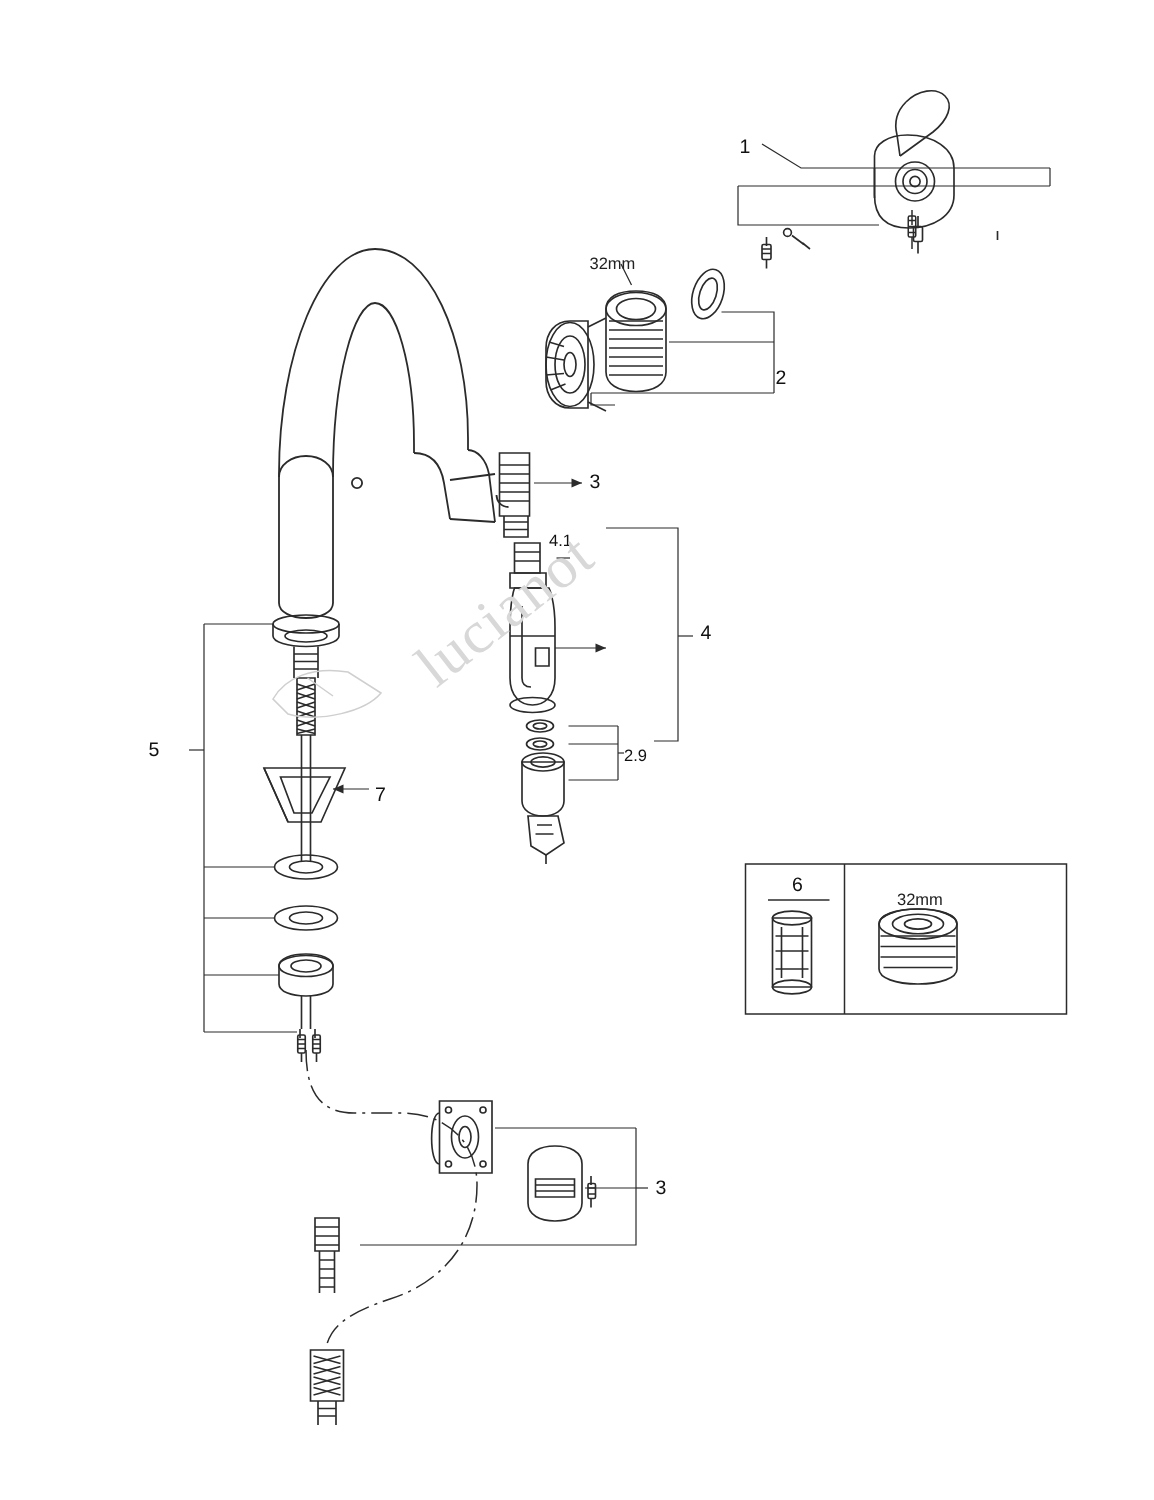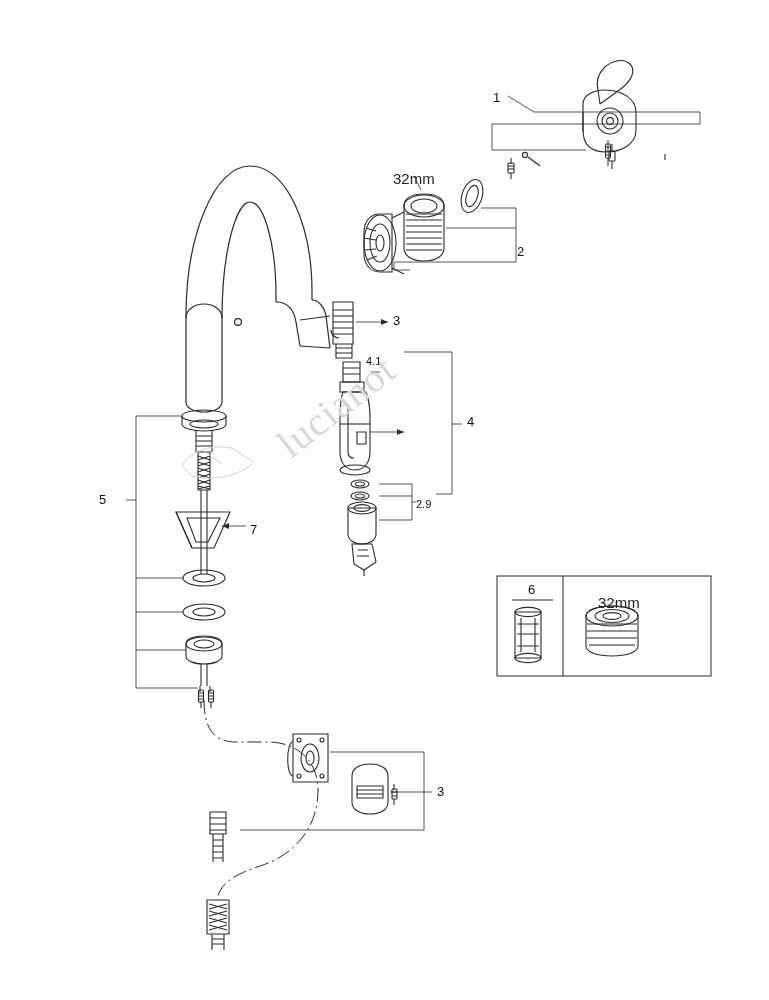--- a/index.html
+++ b/index.html
@@ -32,21 +32,21 @@
     font-family: "Liberation Sans", sans-serif;
     color: #1a1a1a;
     white-space: nowrap;
     user-select: none;
   }
   .callout-num {
     font-size: 13px;
     color: #111;
   }
   .dim-txt {
-    font-size: 15px;
+    font-size: 11px;
     color: #222;
   }
   .sub-num {
     font-size: 11px;
     color: #111;
   }
   .watermark {
     position: absolute;
     left: 268px;
     top: 430px;

